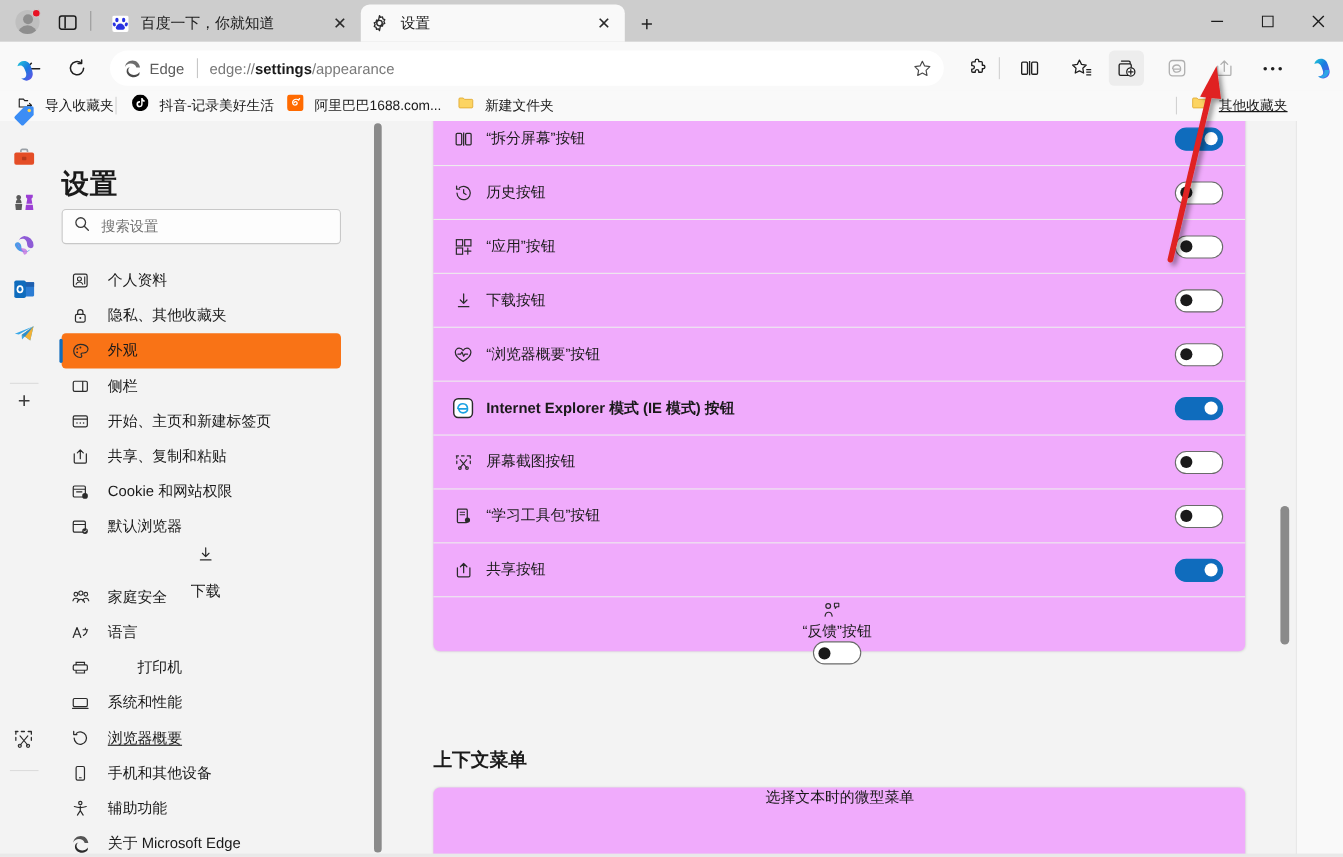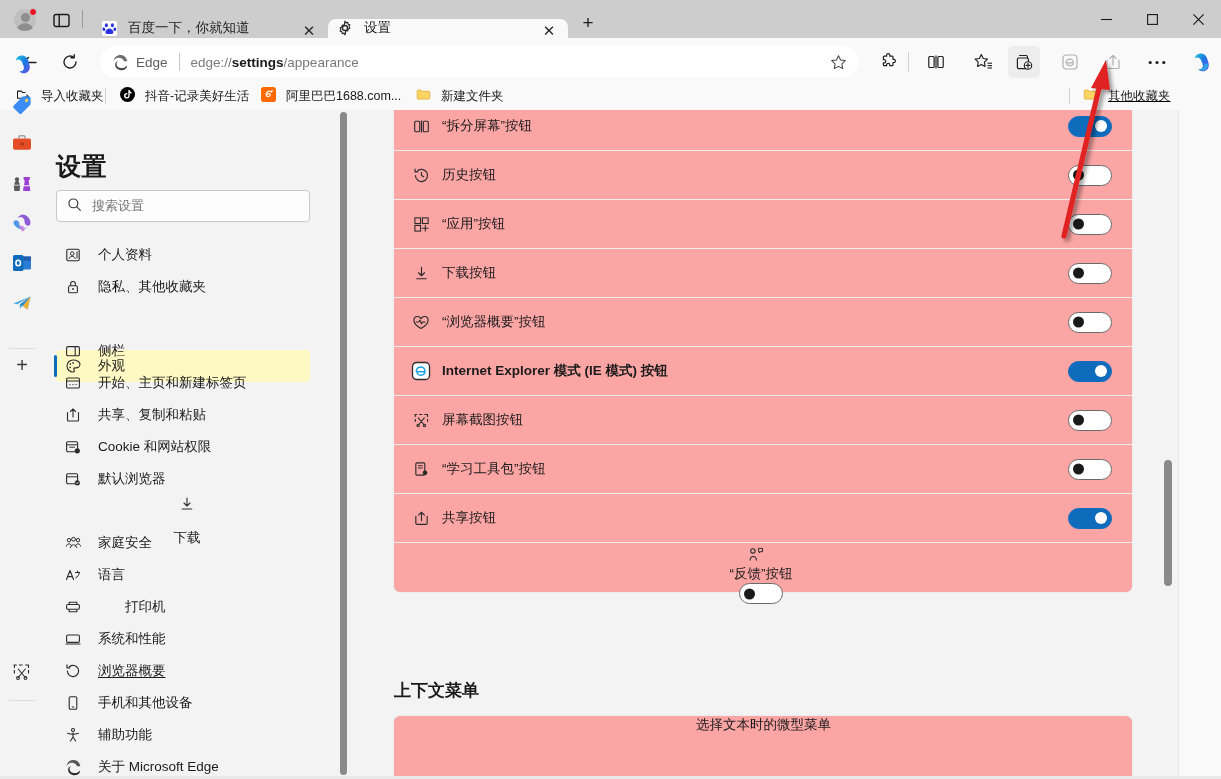--- a/index.html
+++ b/index.html
@@ -38,23 +38,23 @@
   }
   .tabsearch-btn {
     position: absolute; left: 50px; top: 9px; width: 22px; height: 22px;
     display: flex; align-items: center; justify-content: center;
   }
   .vsep-title {
     position: absolute; left: 82px; top: 10px; width: 1px; height: 18px;
     background: #9a9a9a;
   }
   .tab {
-    position: absolute; top: 19px; height: 34px;
+    position: absolute; top: 4px; height: 34px;
     border-radius: 8px 8px 0 0;
-    display: flex; align-items: flex-start; padding: 0 8px;
+    display: flex; align-items: center; padding: 0 8px;
   }
   .tab-inactive { background: transparent; }
   .tab-active { background: #f9f9f9; }
   .tab-fav { width: 18px; height: 18px; margin-right: 10px; flex: 0 0 auto;
              display: flex; align-items: center; justify-content: center; }
   .tab-title {
     font-size: 13.5px; color: #1a1a1a; white-space: nowrap; overflow: hidden;
     text-overflow: ellipsis; flex: 1 1 auto;
   }
   .tab-close {
@@ -143,41 +143,41 @@
     position: absolute; left: 56px; top: 80px; width: 254px; height: 32px;
     background: #fdfdfd; border: 1px solid #c8c8c8; border-radius: 4px;
     display: flex; align-items: center; padding: 0 10px; gap: 10px;
   }
   .search-ph { font-size: 13px; color: #767676; }
   .snav-item {
     position: absolute; left: 56px; width: 254px; height: 32px;
     display: flex; align-items: center; gap: 16px; padding-left: 8px;
     border-radius: 4px;
   }
-  .snav-item.sel { background: #fef9c3; margin-top: 47px; }
+  .snav-item.sel { background: #f97316; }
   .snav-item.sel::before {
     content: ""; position: absolute; left: -2px; top: 5px; width: 3px; height: 22px;
     background: #0f6cbd; border-radius: 2px;
   }
   .snav-ico { width: 18px; height: 18px; flex: 0 0 auto; display:flex; align-items:center; justify-content:center; }
   .snav-label { font-size: 13.5px; color: #1a1a1a; white-space: nowrap; }
   .snav-label.underline { text-decoration: underline; text-underline-offset: 2px; }
 
   .snav-scroll {
     position: absolute; left: 339px; top: 2px; width: 10px; height: 663px;
   }
   .snav-scroll .thumb {
     position: absolute; left: 1px; top: 0; width: 7px; height: 663px;
     background: #8a8a8a; border-radius: 4px;
   }
 
   
   .content { position: absolute; left: 349px; top: 0; width: 829px; height: 667px; overflow: hidden; }
   .card {
-    position: absolute; left: 45px; width: 738px; background: #fca5a5;
+    position: absolute; left: 45px; width: 738px; background: #f0abfc;
     border-radius: 6px; box-shadow: 0 0 2px rgba(0,0,0,.10);
   }
   .row {
     height: 49px; display: flex; align-items: center; padding: 0 20px 0 16px;
     border-bottom: 1px solid #ededed; position: relative;
   }
   .row:last-child { border-bottom: none; flex-direction: column; }
   .row-ico { width: 22px; height: 22px; flex: 0 0 auto; display:flex; align-items:center; justify-content:center; margin-right: 10px; }
   .row-label { font-size: 13.5px; color: #1a1a1a; flex: 1 1 auto; font-weight: 400; }
   .row-label.bold { font-weight: 600; }

